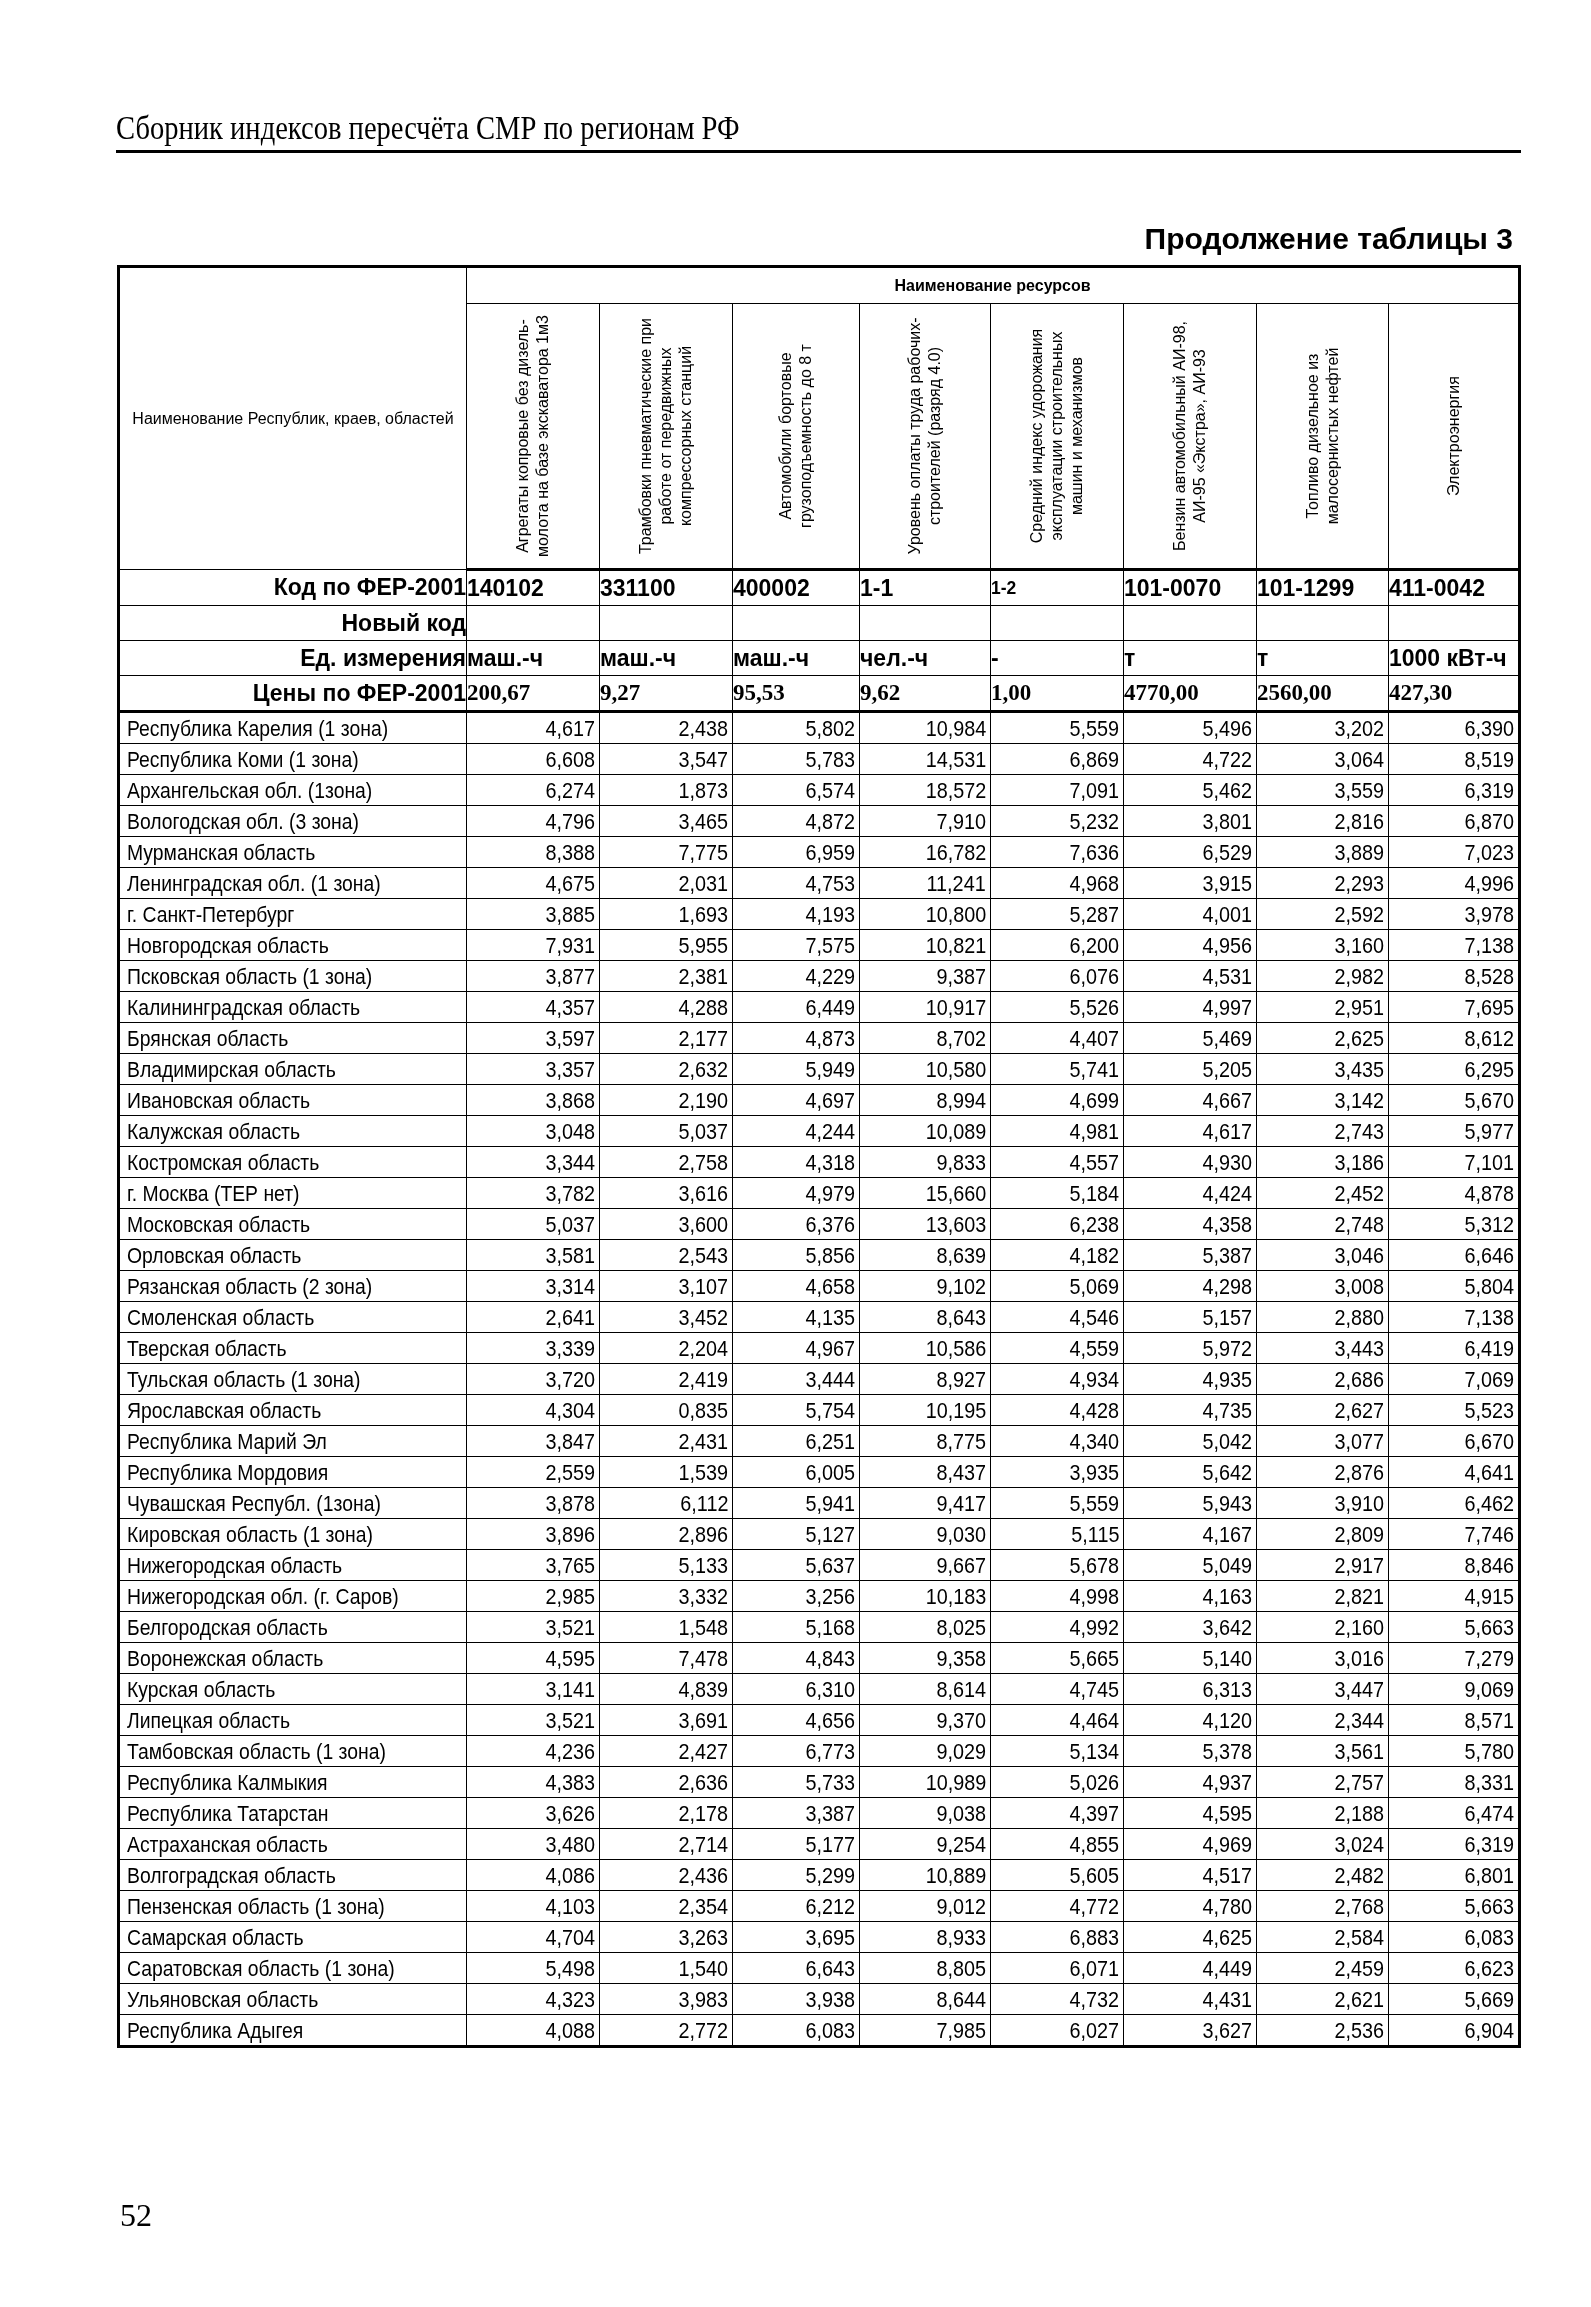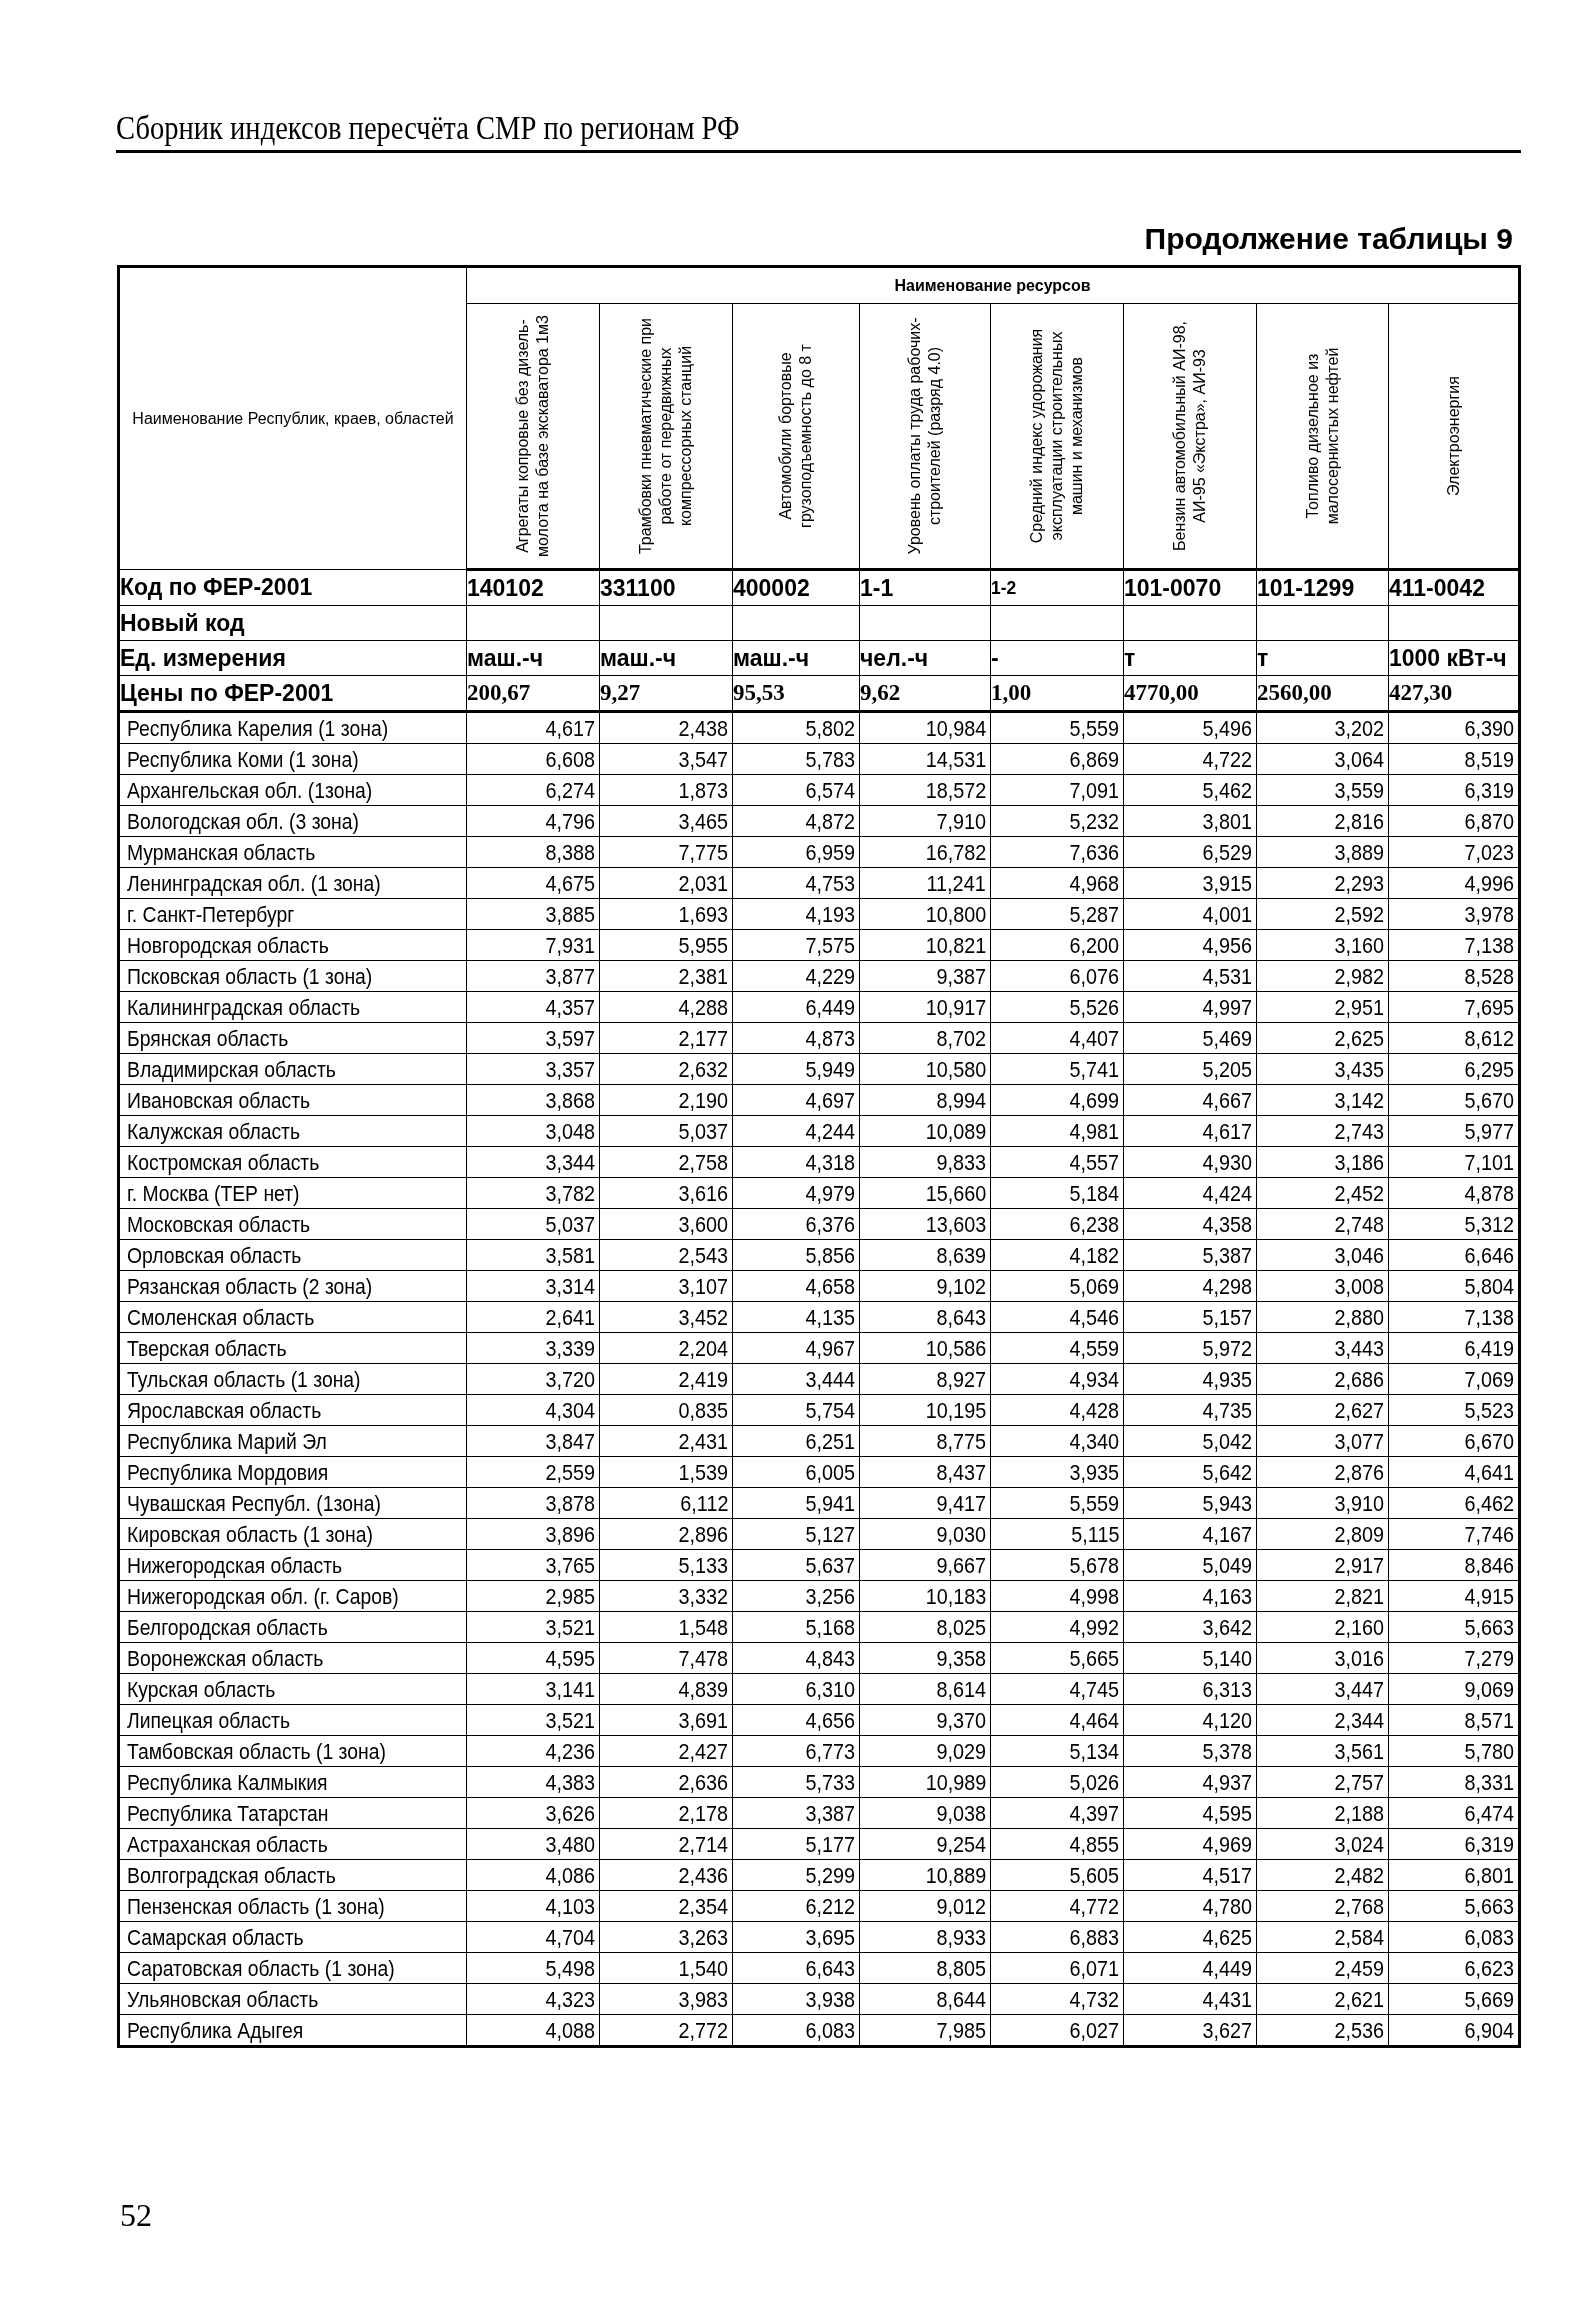--- a/index.html
+++ b/index.html
@@ -29,37 +29,37 @@
   .hdr-group { height: 35px; font-weight: bold; font-size: 16px; text-align: center; }
   .hdr-name { font-weight: normal; font-size: 16px; text-align: center; vertical-align: middle; line-height: 20px; padding: 0 27px; }
   .hdr-rot { height: 264px; position: relative; }
   .rot-wrap {
     position: absolute; left: 50%; top: 50%;
     width: 256px; transform: translate(-50%, -50%) rotate(-90deg);
     text-align: center; font-size: 16px; line-height: 20px; font-weight: normal;
   }
   tr.hdr-bottom th, tr.hdr-bottom td { border-bottom: 3.4px solid #000; }
   tr.code-row td { height: 34px; font-weight: bold; font-size: 23px; text-align: left; white-space: nowrap; }
-  tr.code-row td.lbl { text-align: left; padding-left: 0; font-family: "Liberation Sans", sans-serif; }
+  tr.code-row td.lbl { text-align: right; padding-left: 6px; font-family: "Liberation Sans", sans-serif; }
   tr.code-row td.sm { font-size: 17.5px; }
   tr.price-row td { font-family: "Liberation Serif", serif; }
   tr.price-row td.lbl { font-family: "Liberation Sans", sans-serif; }
   tr.price-row td { border-bottom: 3.4px solid #000; }
   tr.data-row td { height: 30px; font-size: 22px; line-height: 27px; white-space: nowrap; }
   tr.data-row td.name { text-align: left; padding-left: 7px; transform-origin: left; }
   tr.data-row td.num { text-align: right; padding-right: 4px; }
   .name-text { display: inline-block; transform: scaleX(0.88); transform-origin: left center; }
   .num-text { display: inline-block; transform: scaleX(0.9); transform-origin: right center; }
 </style>
 </head>
 <body>
 
 <div class="title">Сборник индексов пересчёта СМР  по регионам РФ</div>
 <div class="top-rule"></div>
-<div class="continuation">Продолжение таблицы 9</div>
+<div class="continuation">Продолжение таблицы 3</div>
 
 <table class="main">
   <colgroup>
     <col style="width:348px">
     <col style="width:133px">
       <col style="width:133px">
       <col style="width:127px">
       <col style="width:131px">
     <col style="width:133px">
       <col style="width:133px">

